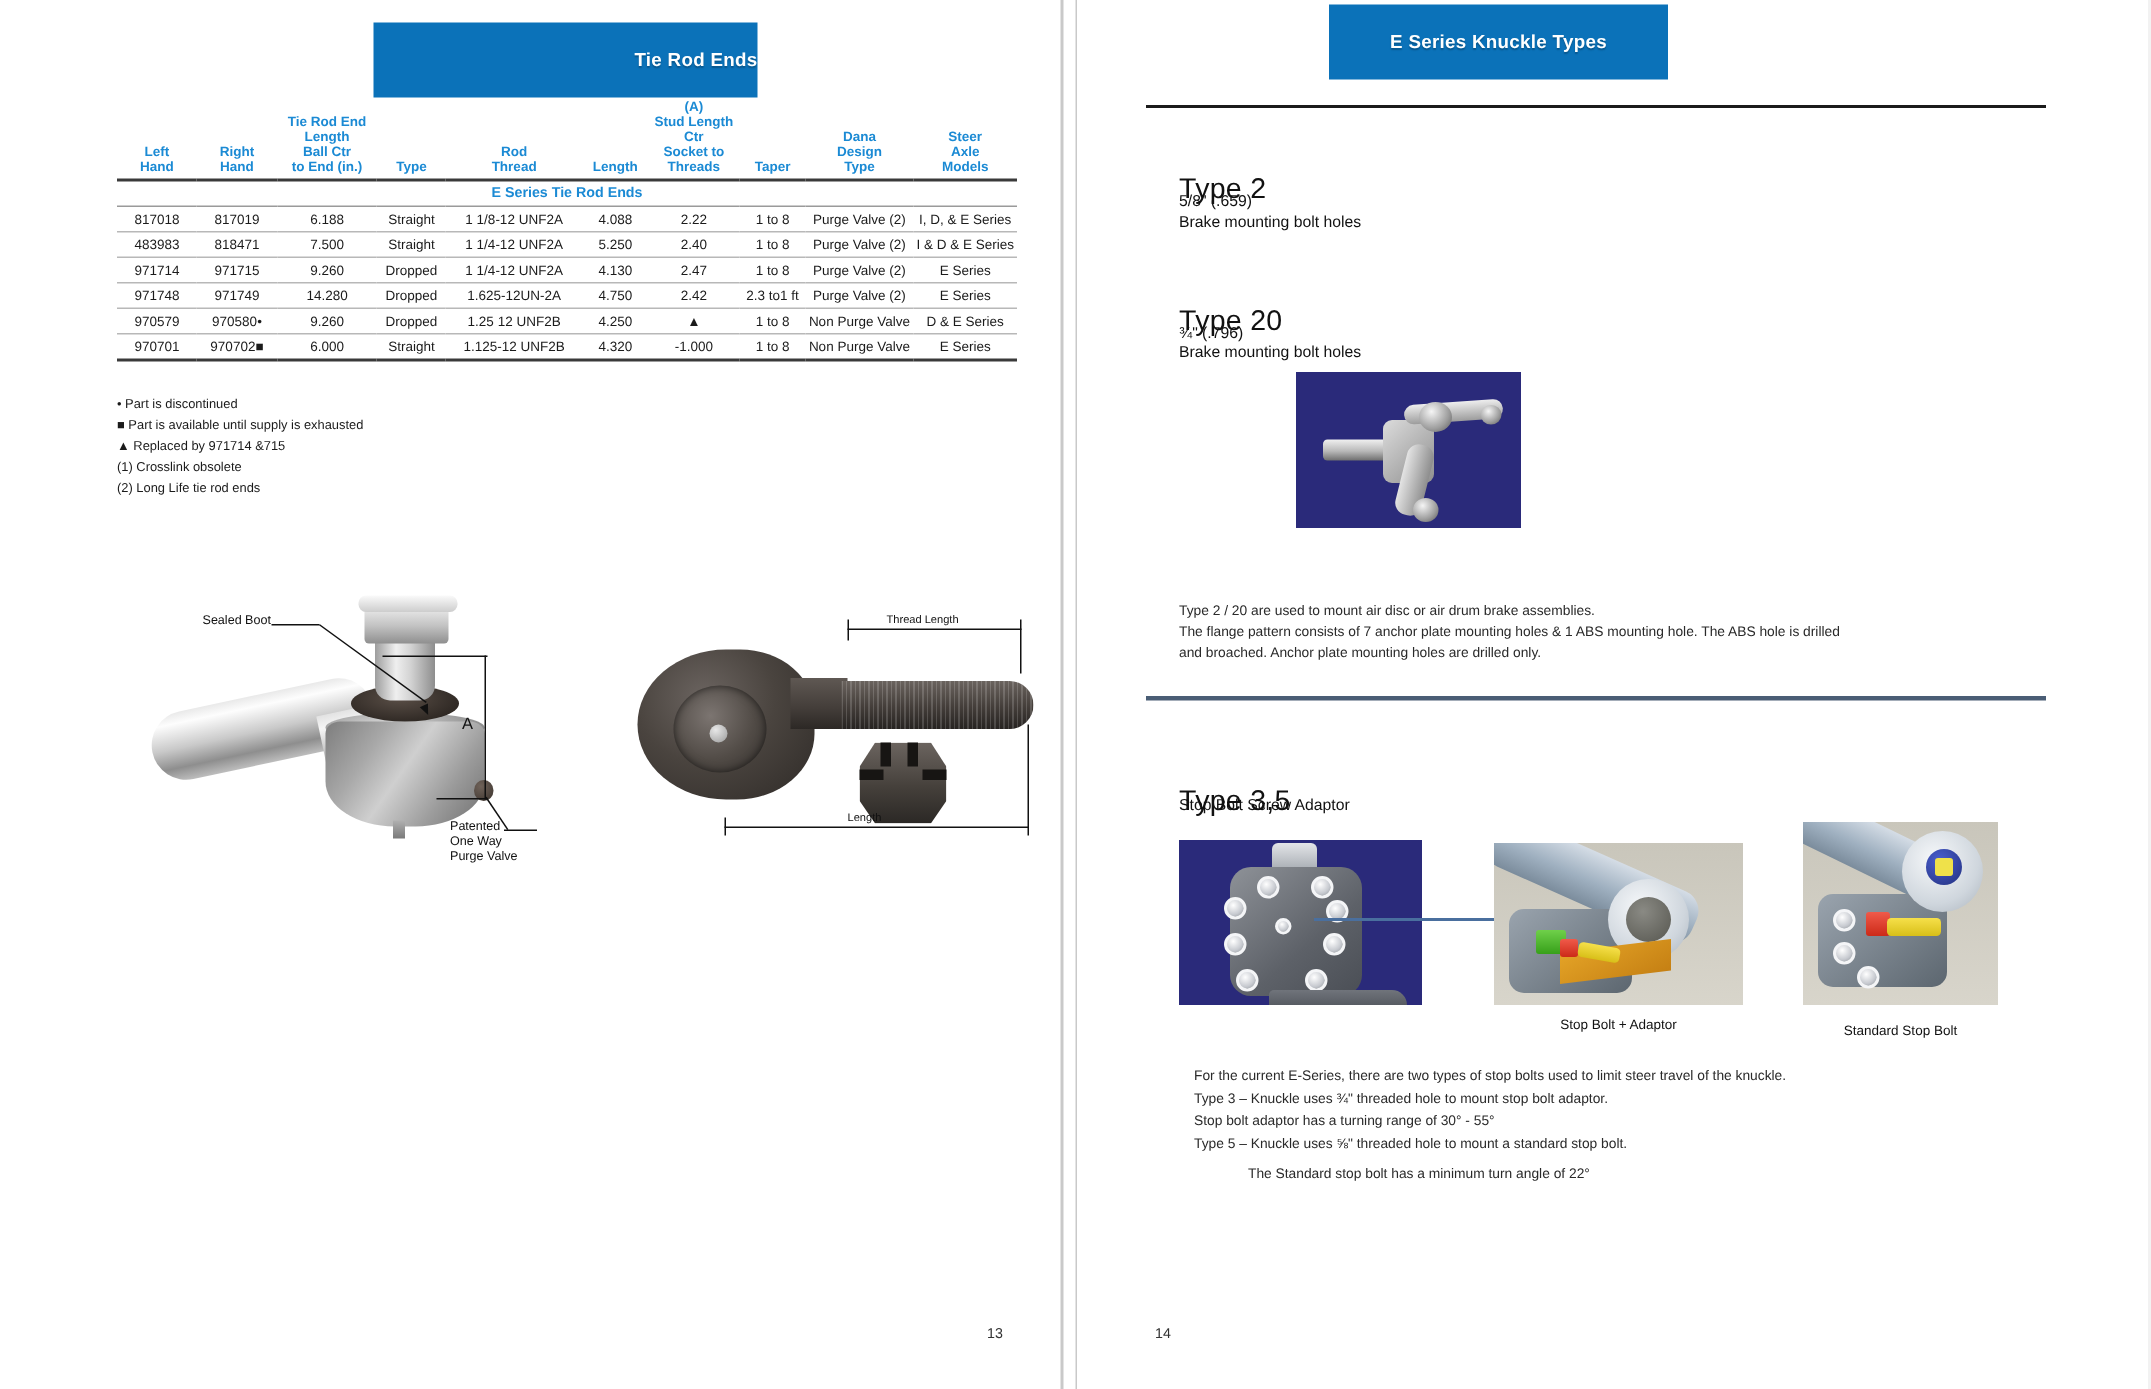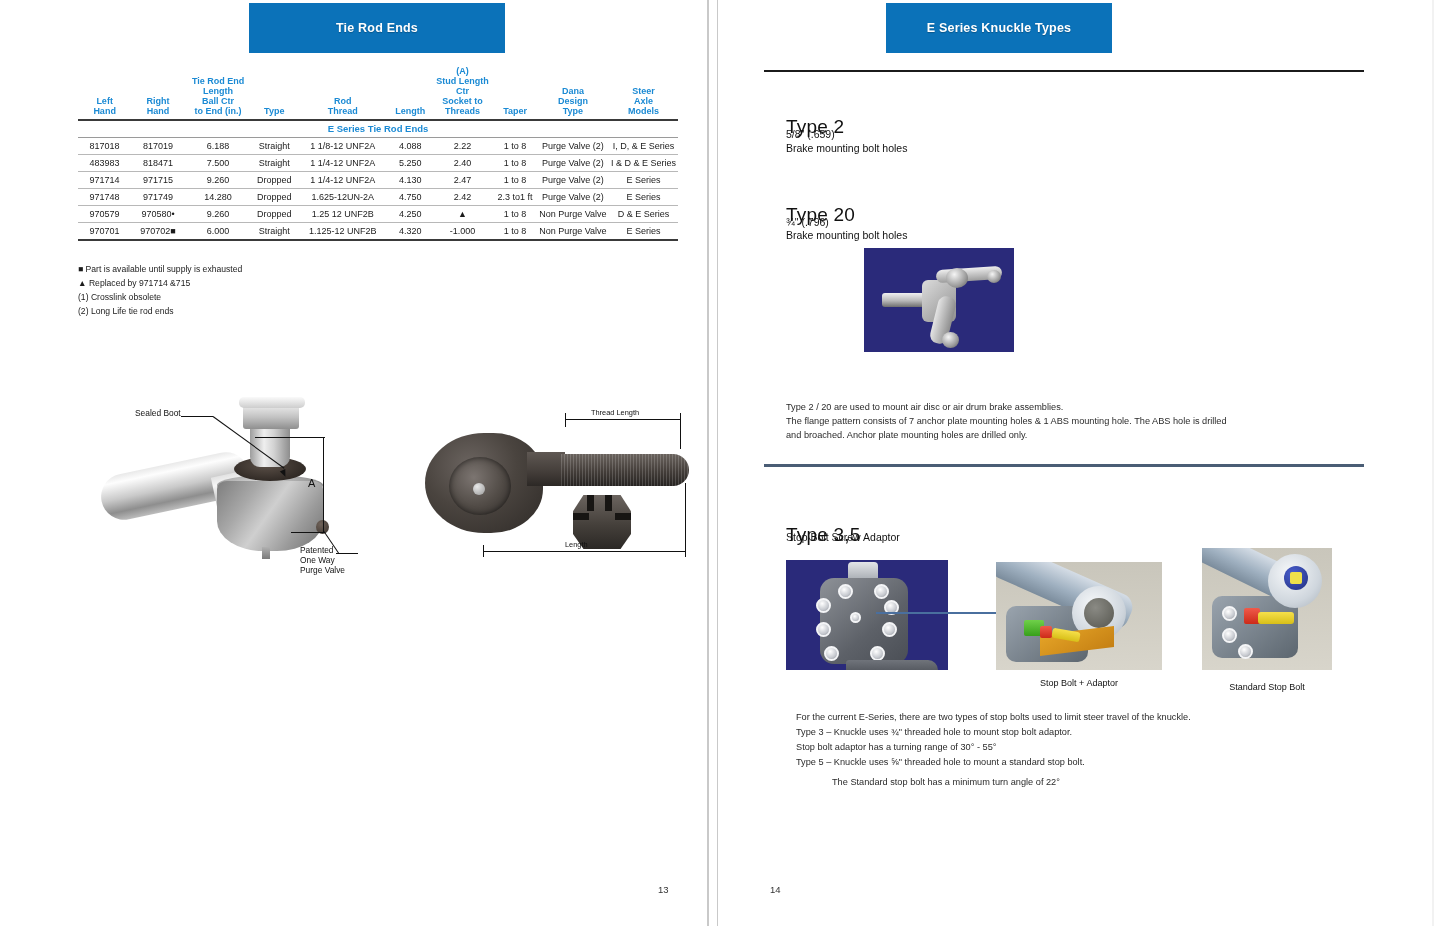--- a/index.html
+++ b/index.html
@@ -30,21 +30,21 @@
   .banner {
     position: absolute;
     background: #0b72b9;
     color: #ffffff;
     font-weight: bold;
     font-size: 12.5px;
     letter-spacing: .2px;
     display: flex; align-items: center; justify-content: center;
     text-shadow: 0 1px 1px rgba(0,0,0,.25);
   }
-  .banner-left  { left: 249px; top: 3px; width: 256px; height: 50px; }
+  .banner-left  { left: 249px; top: 15px; width: 256px; height: 50px; justify-content: flex-end; }
   .banner-right { left: 168px; top: 3px; width: 226px; height: 50px; }
 
   .rule-black { position: absolute; height: 2px; background: #1b1b1b; }
   .rule-blue  { position: absolute; height: 3px; background: #4a5d75; }
 
   
   .tbl-wrap { position: absolute; left: 78px; top: 66px; width: 600px; }
   table.spec { border-collapse: collapse; width: 600px; font-size: 9px; color: #1b1b1b; }
   table.spec thead th {
     color: #1b8ad4;
@@ -379,20 +379,21 @@
               <td>-1.000</td>
               <td>1 to 8</td>
               <td>Non Purge Valve</td>
               <td>E Series</td>
             </tr>
           </tbody>
       </table>
     </div>
 
     <div class="notes">
+      <div>• Part is discontinued</div>
       <div>■ Part is available until supply is exhausted</div>
       <div>▲ Replaced by 971714 &amp;715</div>
       <div>(1) Crosslink obsolete</div>
       <div>(2) Long Life tie rod ends</div>
     </div>
 
     <div class="fig" style="left:95px; top:395px; width:250px; height:180px;">
       <div class="tr-shaft"></div>
       <div class="tr-collar"></div>
       <div class="tr-bodytop"></div>

